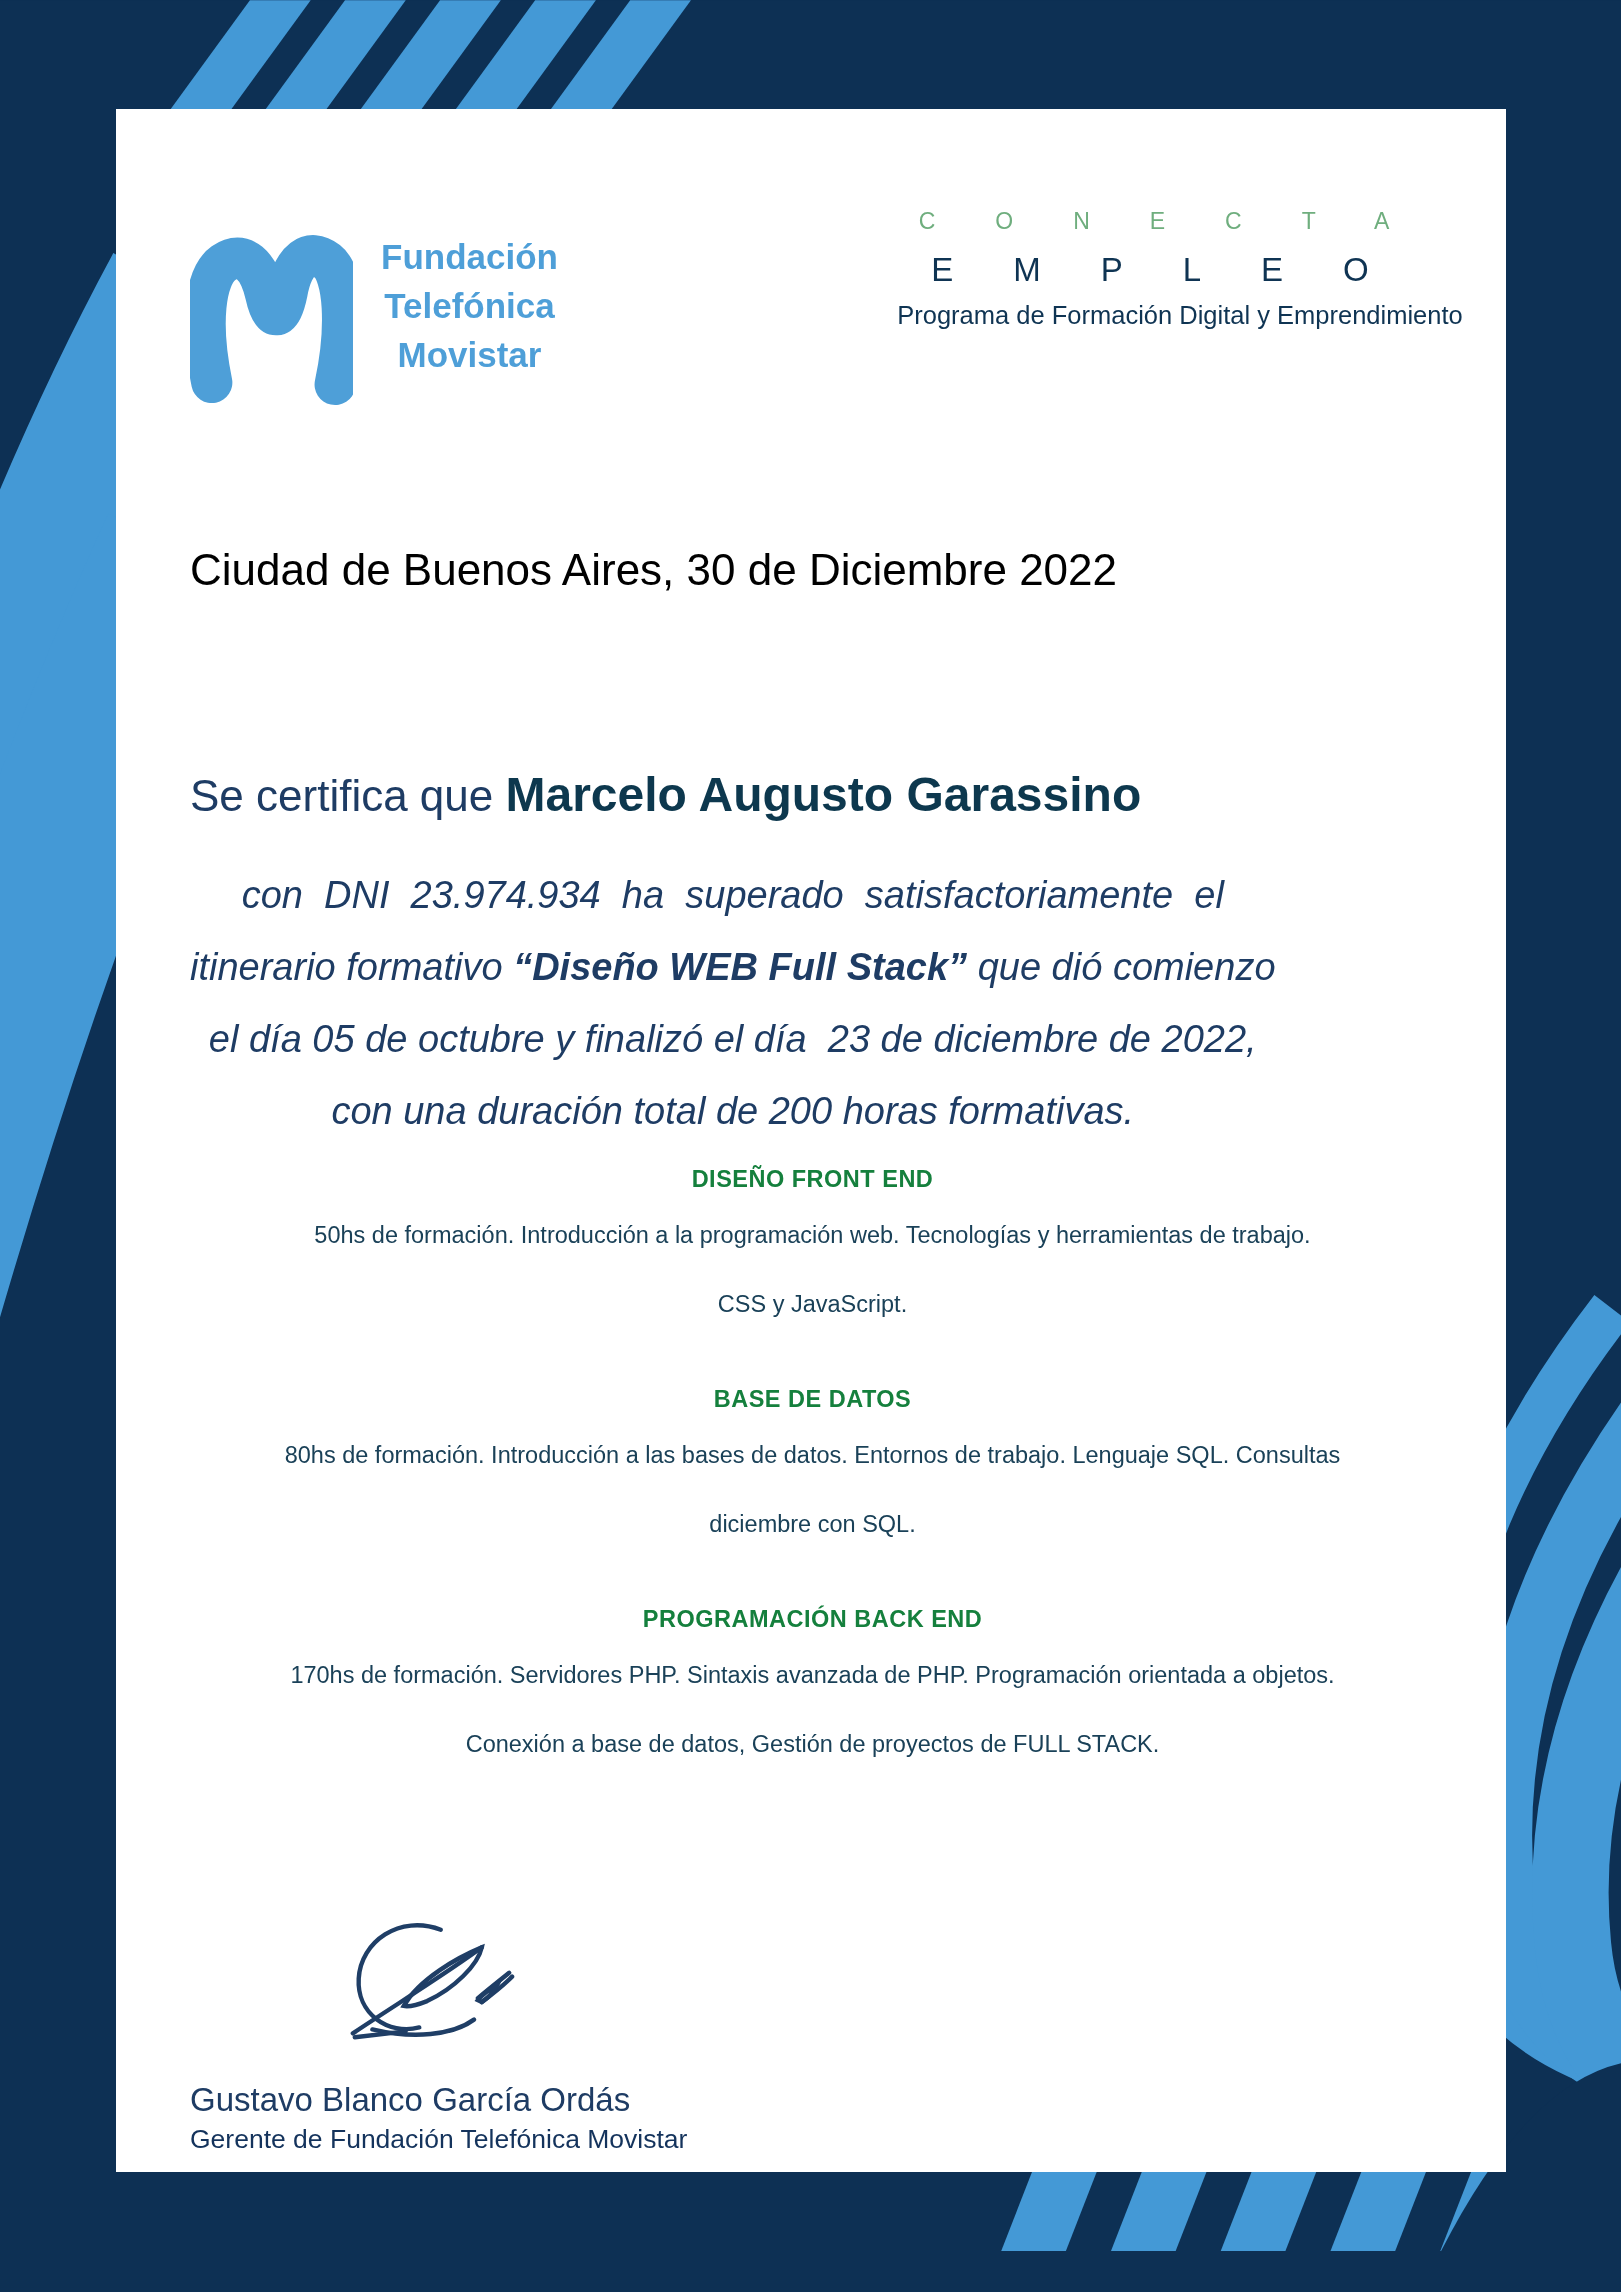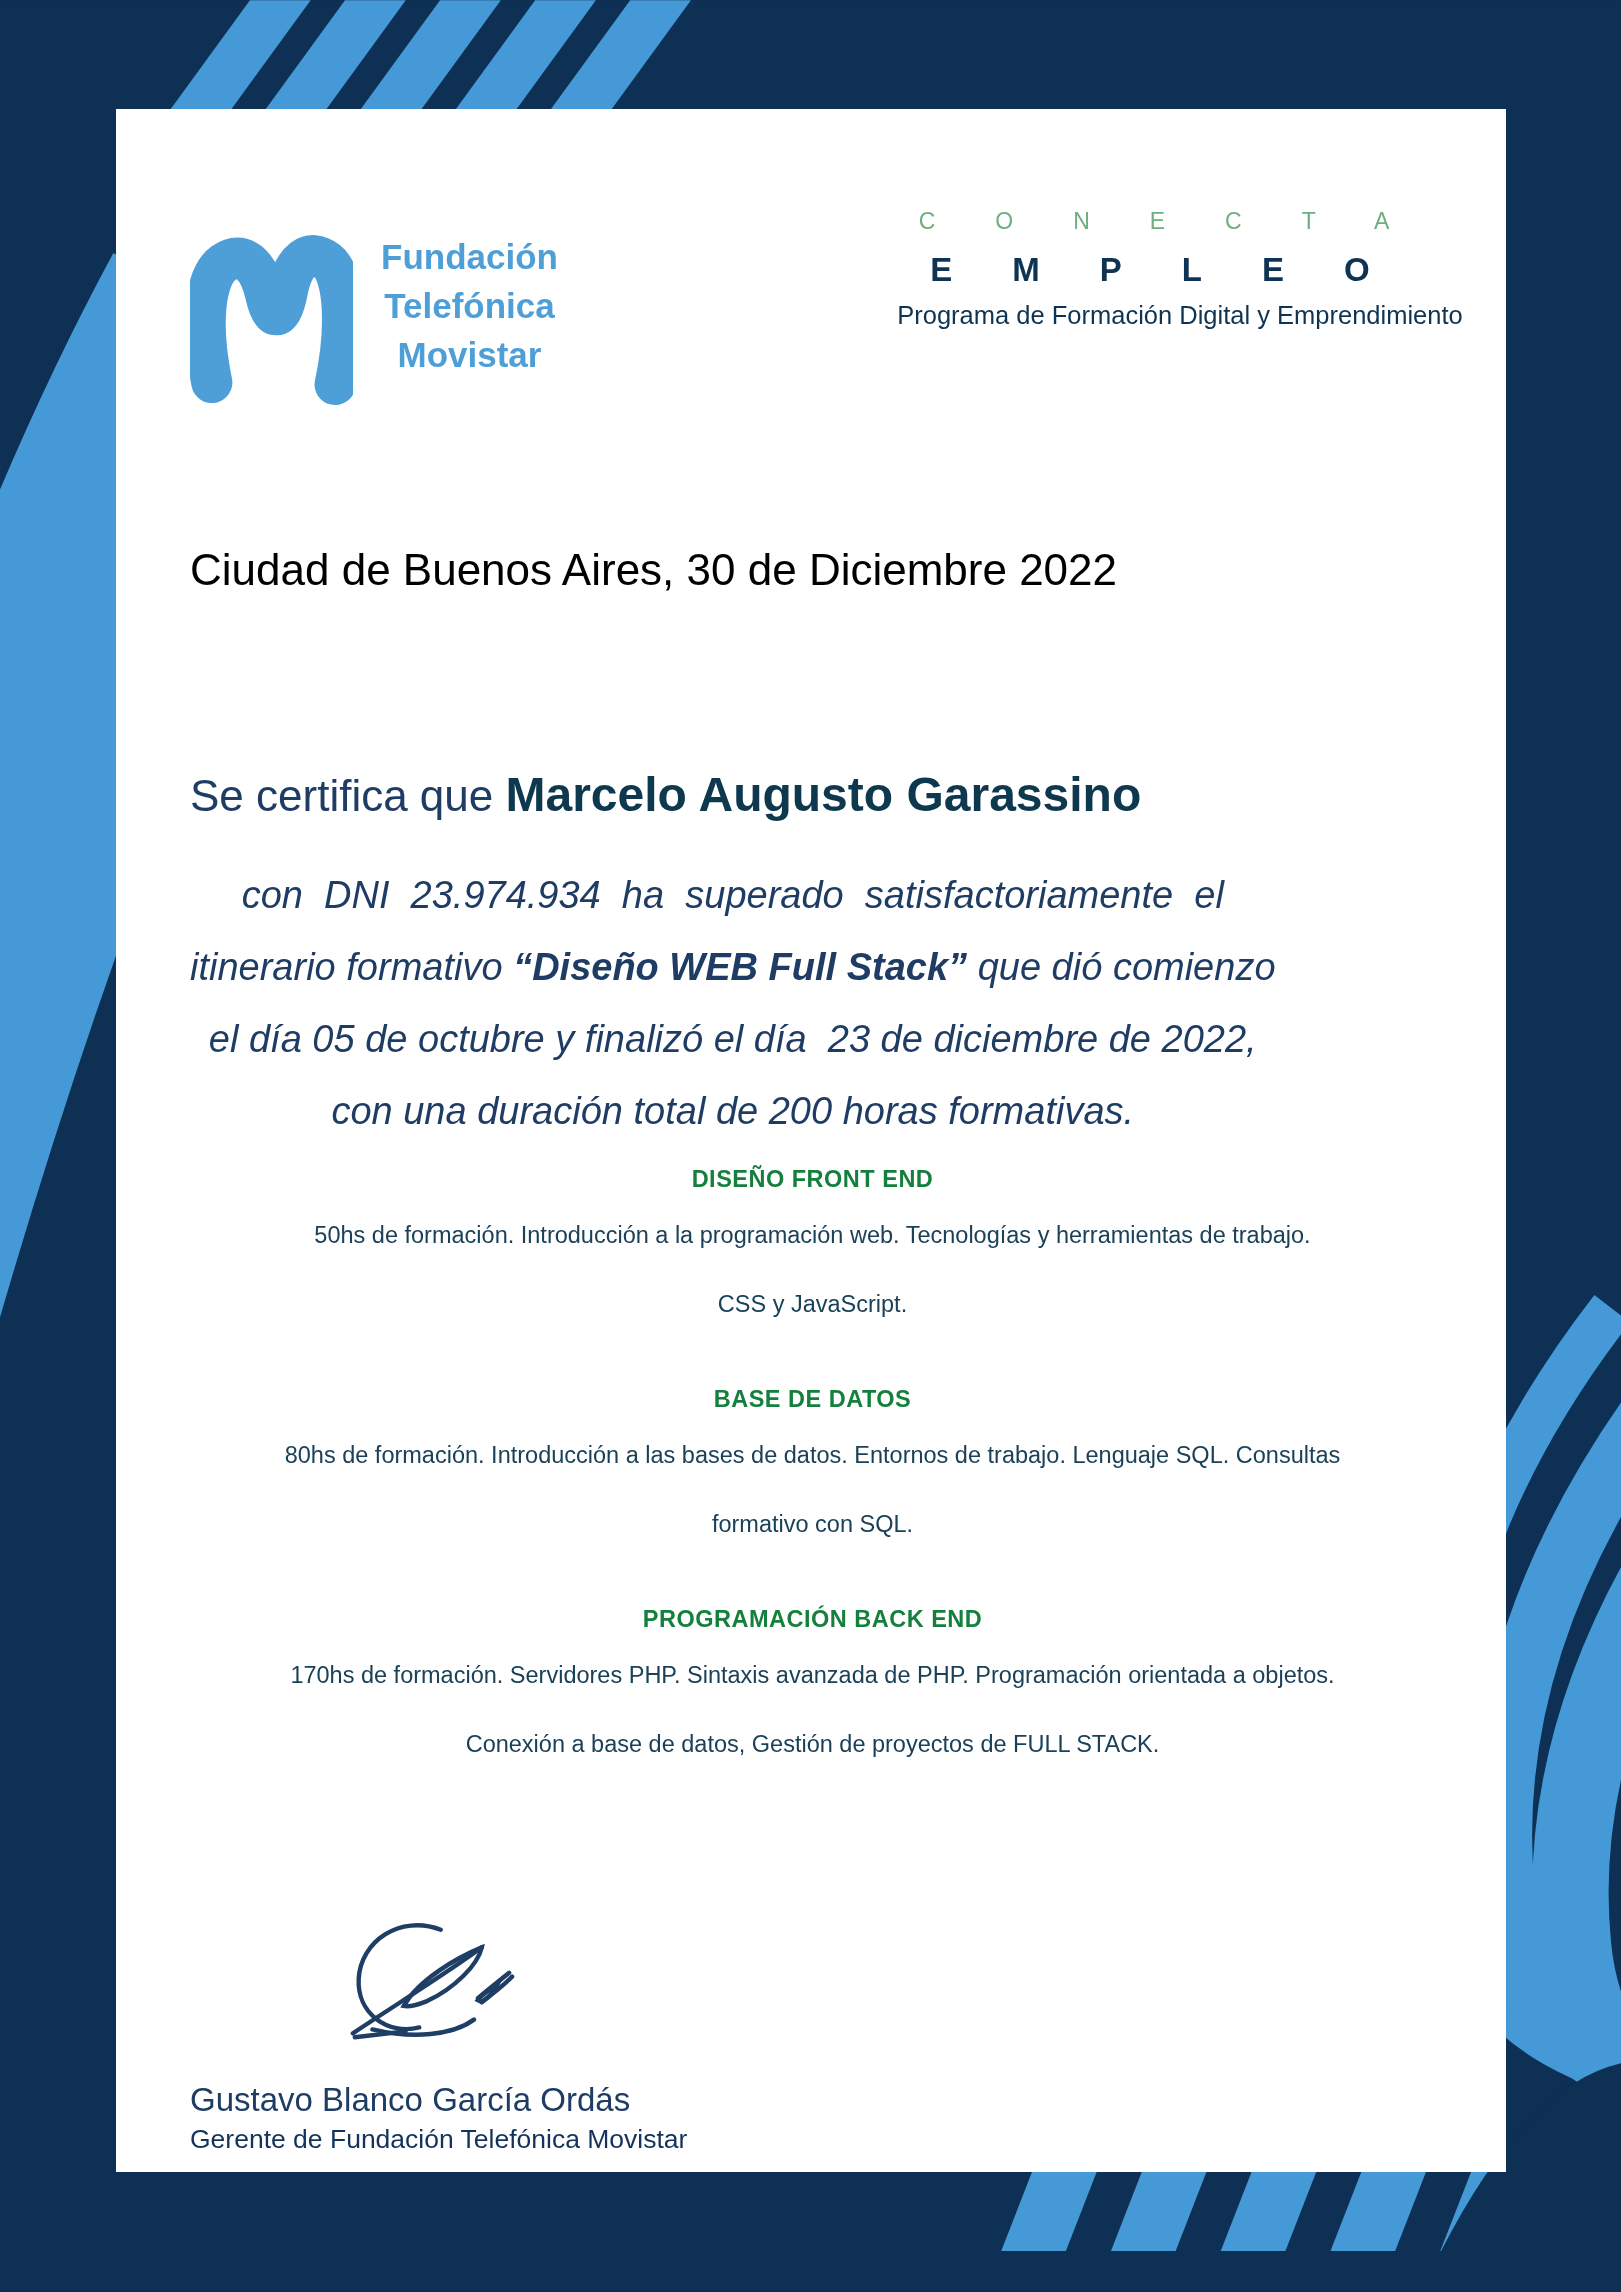--- a/index.html
+++ b/index.html
@@ -21,21 +21,21 @@
     position:absolute; left:265px; top:123px;
     color:#4E9FD8; font-weight:bold; font-size:35px; line-height:49px;
   }
   .program { position:absolute; left:770px; top:99px; width:588px; }
   .program .row-top {
     color:#6FAE7E; font-weight:normal; font-size:23px; letter-spacing:60px;
     white-space:nowrap;
     margin-left:8px;
   }
   .program .row-mid {
-    margin-top:15.7px; color:#0F3453; font-weight:bold; font-size:33px;
+    margin-top:15.7px; color:#0F3453; font-weight:normal; font-size:33px;
     letter-spacing:60px; white-space:nowrap;
   }
   .program .row-sub {
     margin-top:12.7px; color:#0F3453; font-size:25.5px; white-space:nowrap;
   }
   
   .date-line {
     position:absolute; left:74px; top:436px;
     color:#000000; font-size:44px; font-weight:400; white-space:nowrap;
   }
@@ -141,21 +141,21 @@
 
     <div class="sections">
       <div class="sec">
         <h3>DISEÑO FRONT END</h3>
         <p class="sline">50hs de formación. Introducción a la programación web. Tecnologías y herramientas de trabajo.</p>
         <p class="sline">CSS y JavaScript.</p>
       </div>
       <div class="sec">
         <h3>BASE DE DATOS</h3>
         <p class="sline">80hs de formación. Introducción a las bases de datos. Entornos de trabajo. Lenguaje SQL. Consultas</p>
-        <p class="sline">formativo con SQL.</p>
+        <p class="sline">diciembre con SQL.</p>
       </div>
       <div class="sec">
         <h3>PROGRAMACIÓN BACK END</h3>
         <p class="sline">170hs de formación. Servidores PHP. Sintaxis avanzada de PHP. Programación orientada a objetos.</p>
         <p class="sline">Conexión a base de datos, Gestión de proyectos de FULL STACK.</p>
       </div>
     </div>
 
     <svg class="sig-svg" width="176" height="127" viewBox="0 0 180 130">
       <g fill="none" stroke="#1F3E66" stroke-width="4.5" stroke-linecap="round">

